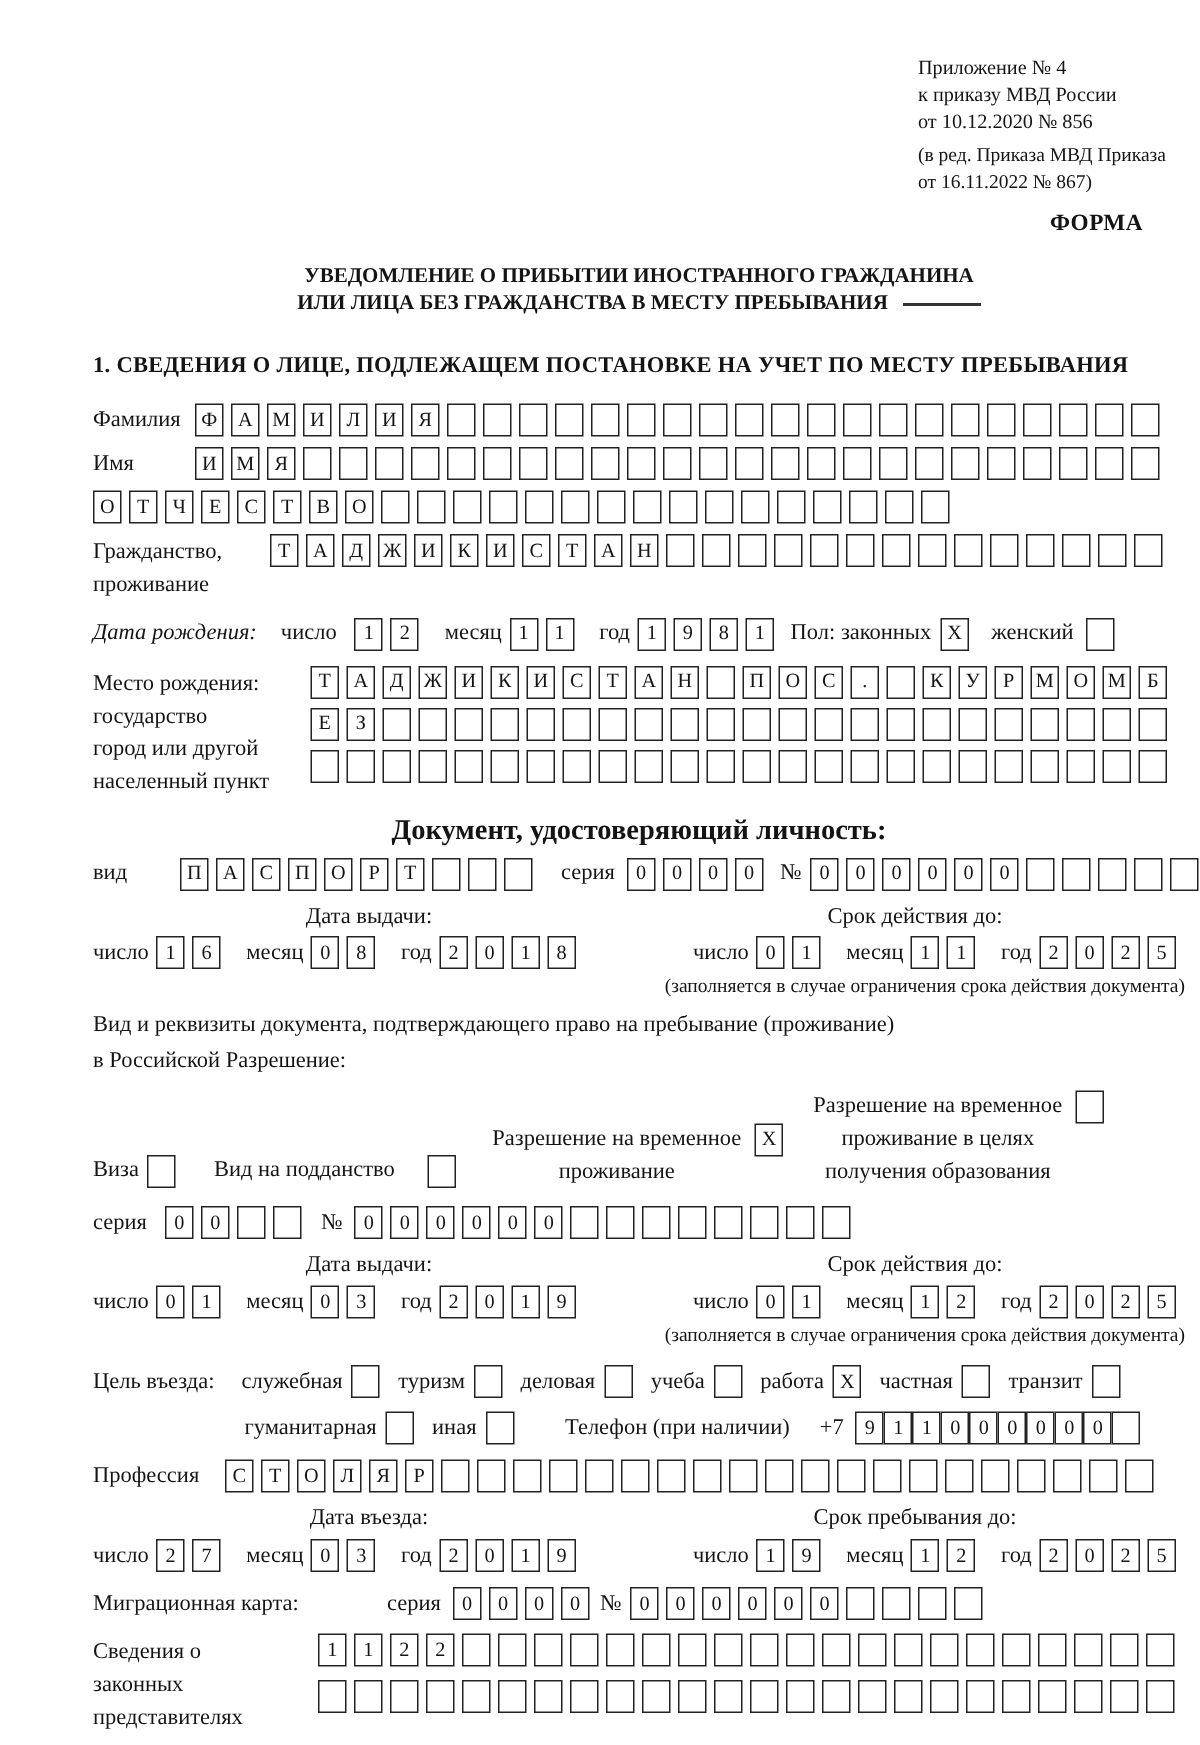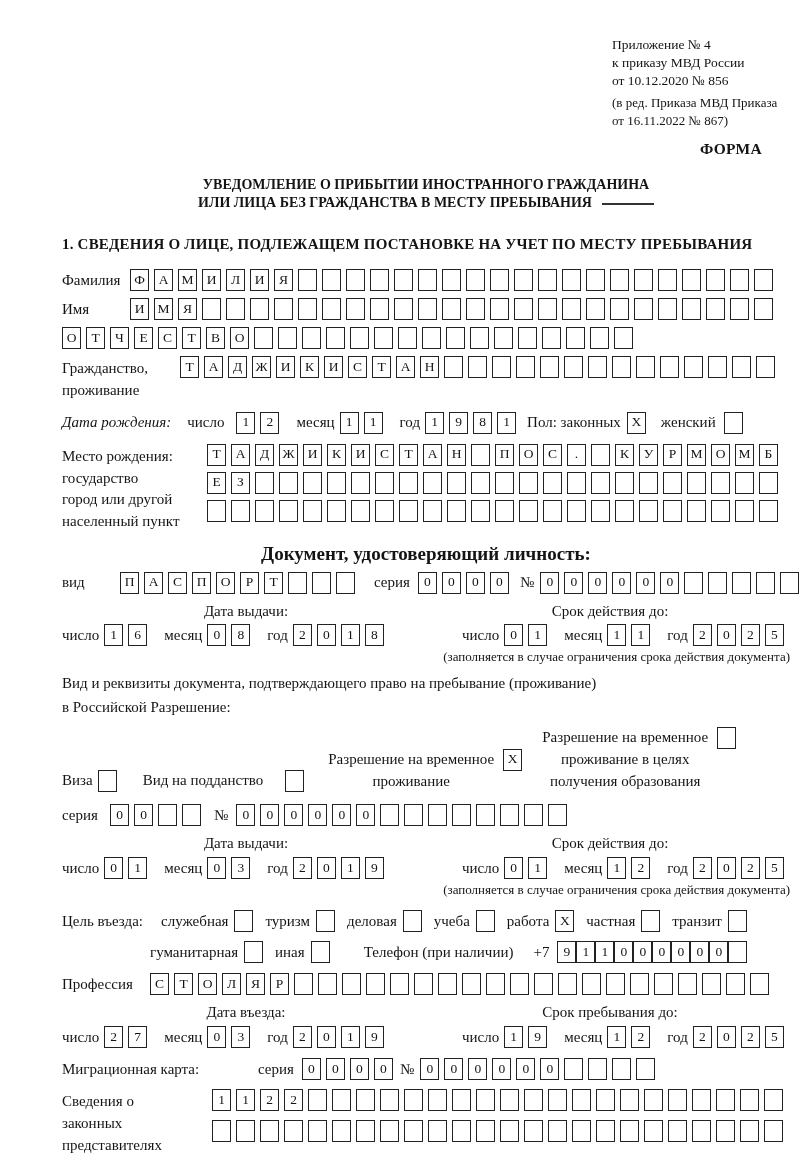--- a/index.html
+++ b/index.html
@@ -519,21 +519,21 @@
     <span class="cell"></span>
     <span class="plbl">работа</span>
     <span class="cell">X</span>
     <span class="plbl">частная</span>
     <span class="cell"></span>
     <span class="plbl">транзит</span>
     <span class="cell"></span>
   </div>
 
   <div class="purposes" style="margin-top:9px; padding-left:88px;">
-    <span class="plbl" style="margin-left:0;">гуманитарная</span>
+    <span class="plbl" style="margin-left:13px;">гуманитарная</span>
     <span class="cell"></span>
     <span class="plbl">иная</span>
     <span class="cell"></span>
     <span class="plbl" style="margin-left:34px; margin-right:20px;">Телефон (при наличии)</span>
     <span class="plbl" style="margin:0 8px 0 0;">+7</span>
     <span class="cells">
         <span class="cell">9</span>
         <span class="cell">1</span>
         <span class="cell">1</span>
         <span class="cell">0</span>

